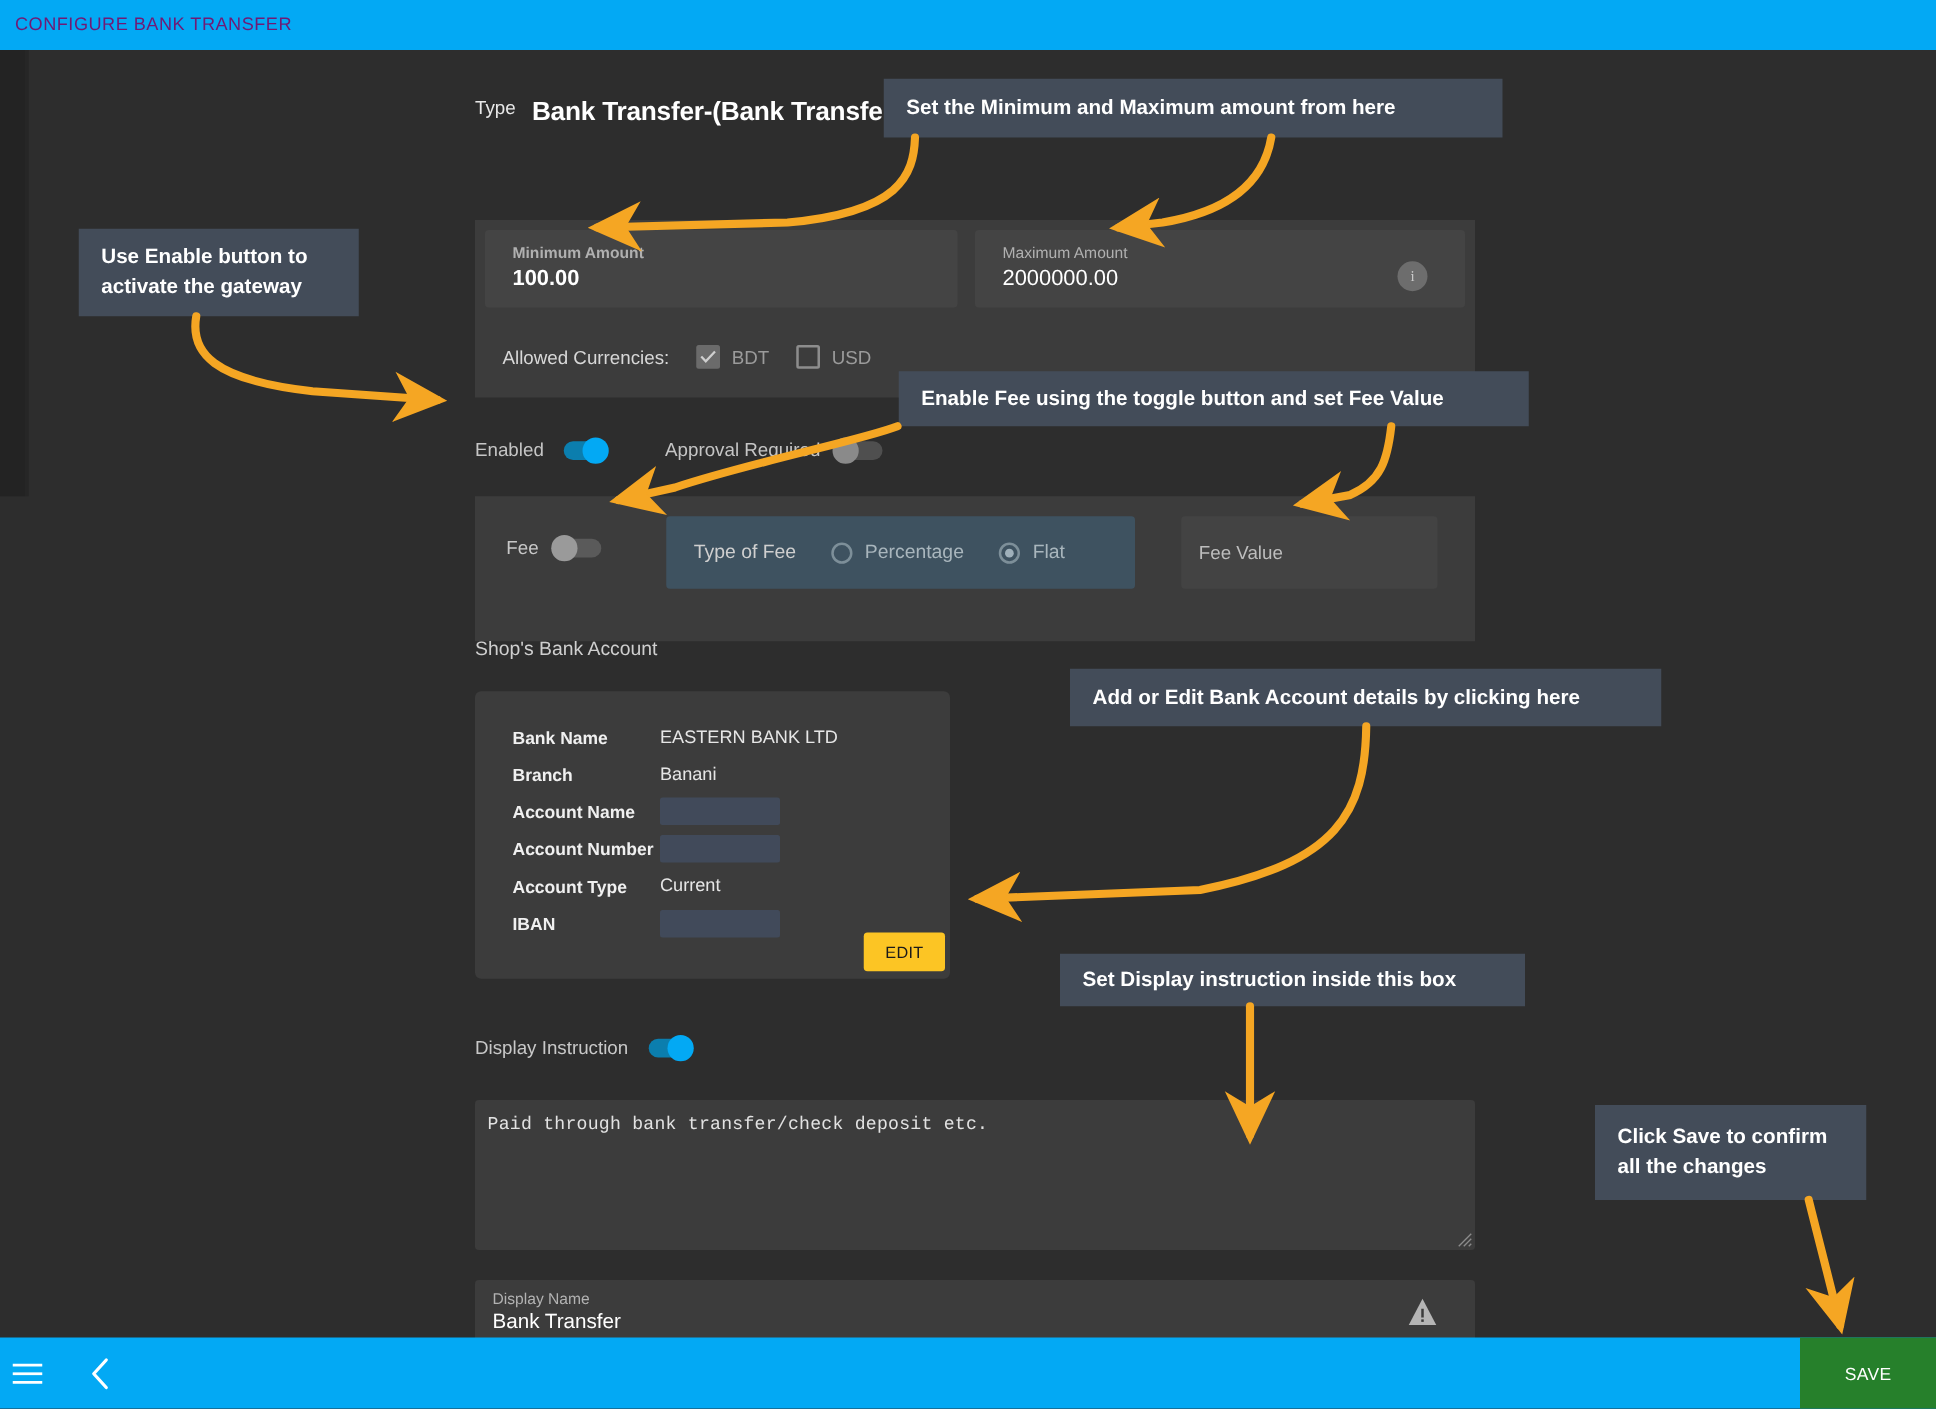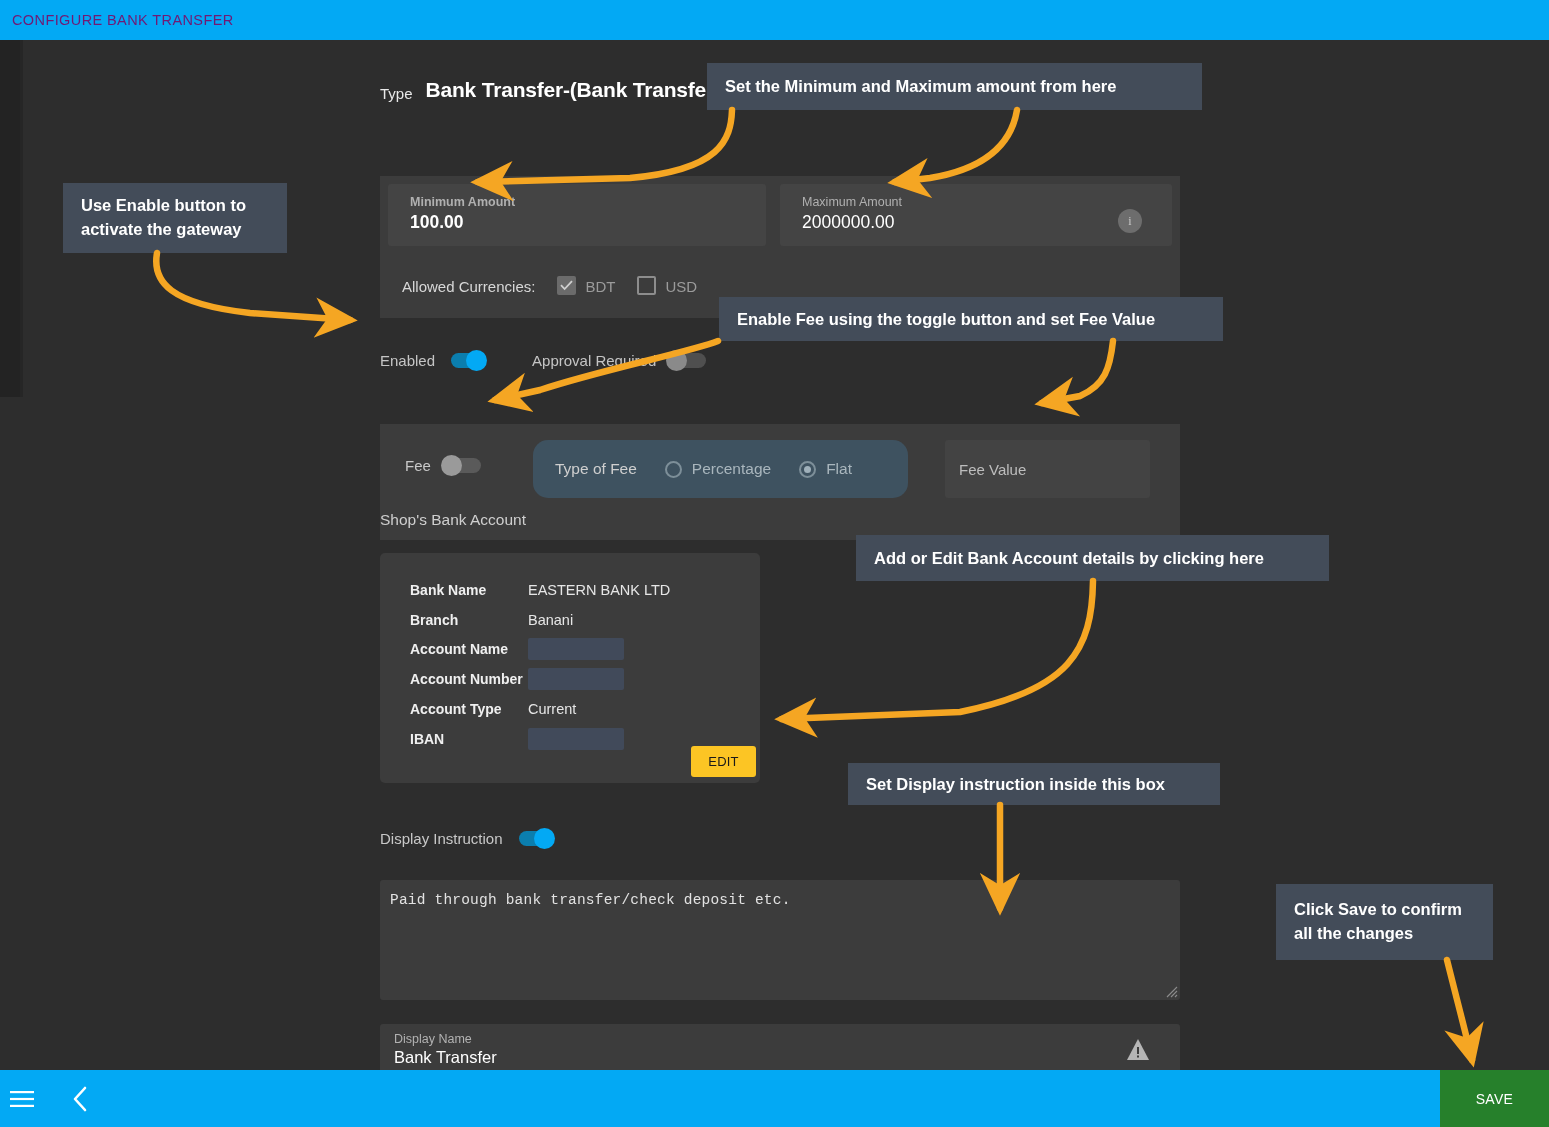--- a/index.html
+++ b/index.html
@@ -21,21 +21,21 @@
     font-size: 14.5px; letter-spacing: .4px; padding-left: 12px;
     font-weight: 400; color: #701a75;
   }
 
   
   .page { position: absolute; left: 0; top: 40px; width: 1549px; height: 1030px; background: #2d2d2d; }
   .leftstrip { position: absolute; left: 0; top: 0; width: 20px; height: 357px; background: #232323; }
   .leftstrip2 { position: absolute; left: 20px; top: 0; width: 3px; height: 357px; background: #262626; }
 
   
-  .typeline { position: absolute; left: 380px; top: 38px; display: flex; align-items: flex-end; }
+  .typeline { position: absolute; left: 380px; top: 38px; display: flex; align-items: flex-start; }
   .type-label { font-size: 15px; color: #e8e8e8; font-weight: 400; }
   .type-value { font-size: 21px; color: #ffffff; font-weight: 700; margin-left: 13px; letter-spacing: -.2px; }
 
   
   .amount-panel {
     position: absolute; left: 380px; top: 136px; width: 800px; height: 142px;
     background: #3c3c3c;
   }
   .amt-field {
     position: absolute; top: 8px; height: 62px; background: #444444;
@@ -69,27 +69,27 @@
   .switch .knob { position: absolute; top: -3px; width: 21px; height: 21px; border-radius: 50%; }
   .switch.on .track { background: #0b7eae; }
   .switch.on .knob { right: -2px; background: #03a9f4; }
   .switch.off .track { background: #5a5a5a; }
   .switch.off .knob { left: -2px; background: #9a9a9a; }
   .switch.off.dark .track { background: #4f4f4f; }
   .switch.off.dark .knob { background: #8a8a8a; }
 
   
   .fee-panel {
-    position: absolute; left: 380px; top: 357px; width: 800px; height: 116px; background: #3c3c3c; margin-top: 27px;
+    position: absolute; left: 380px; top: 357px; width: 800px; height: 116px; background: #3c3c3c;
   }
   .fee-left { position: absolute; left: 25px; top: 33px; display: flex; align-items: center; }
   .fee-left .tg-label { font-size: 15px; color: #c8c8c8; }
   .typeoffee {
     position: absolute; left: 153px; top: 16px; width: 375px; height: 58px;
-    background: #3e5260; border-radius: 15px; display: flex; align-items: center;
+    background: #3e5260; border-radius: 3px; display: flex; align-items: center;
   }
   .typeoffee .t-lbl { font-size: 15.5px; color: #cfcfcf; margin-left: 22px; }
   .radio-wrap { display: flex; align-items: center; margin-left: 28px; }
   .radio { width: 17px; height: 17px; border-radius: 50%; border: 2px solid #7d8f99; position: relative; }
   .radio.sel::after {
     content: ''; position: absolute; left: 3px; top: 3px; width: 7px; height: 7px;
     border-radius: 50%; background: #9fb0ba;
   }
   .radio-lbl { font-size: 15.5px; color: #a9b6bd; margin-left: 10px; }
   .feevalue {

